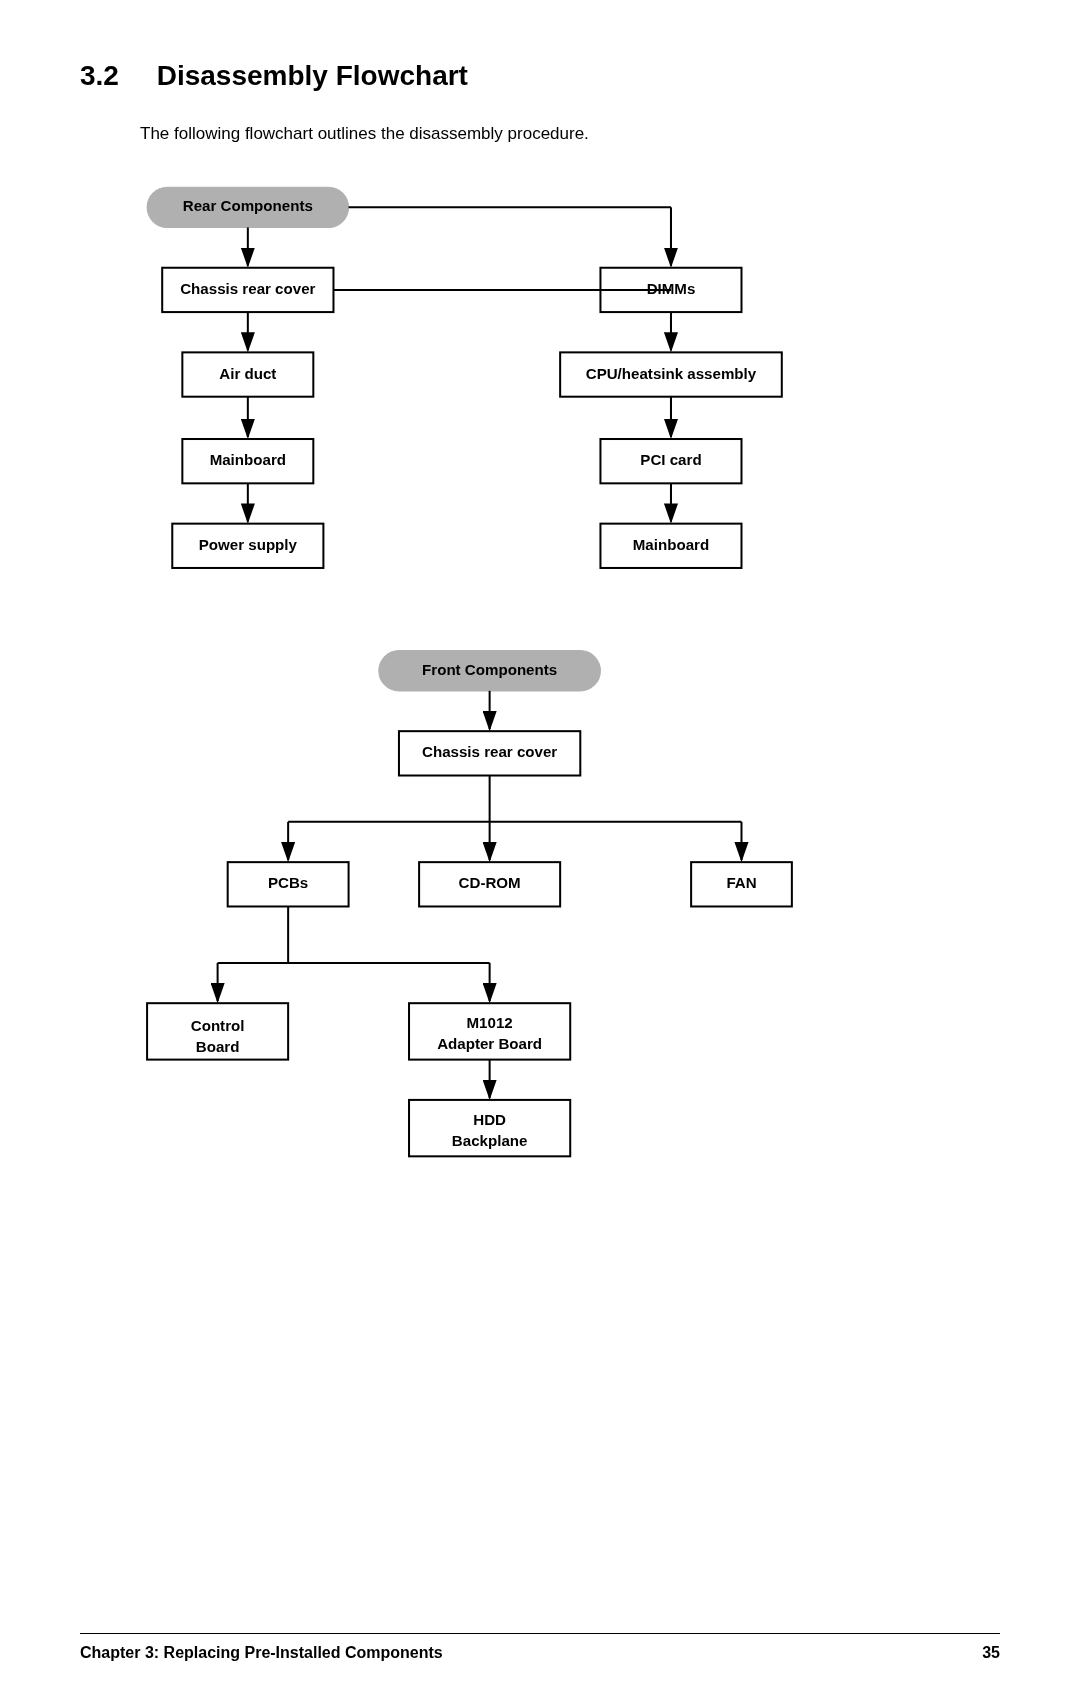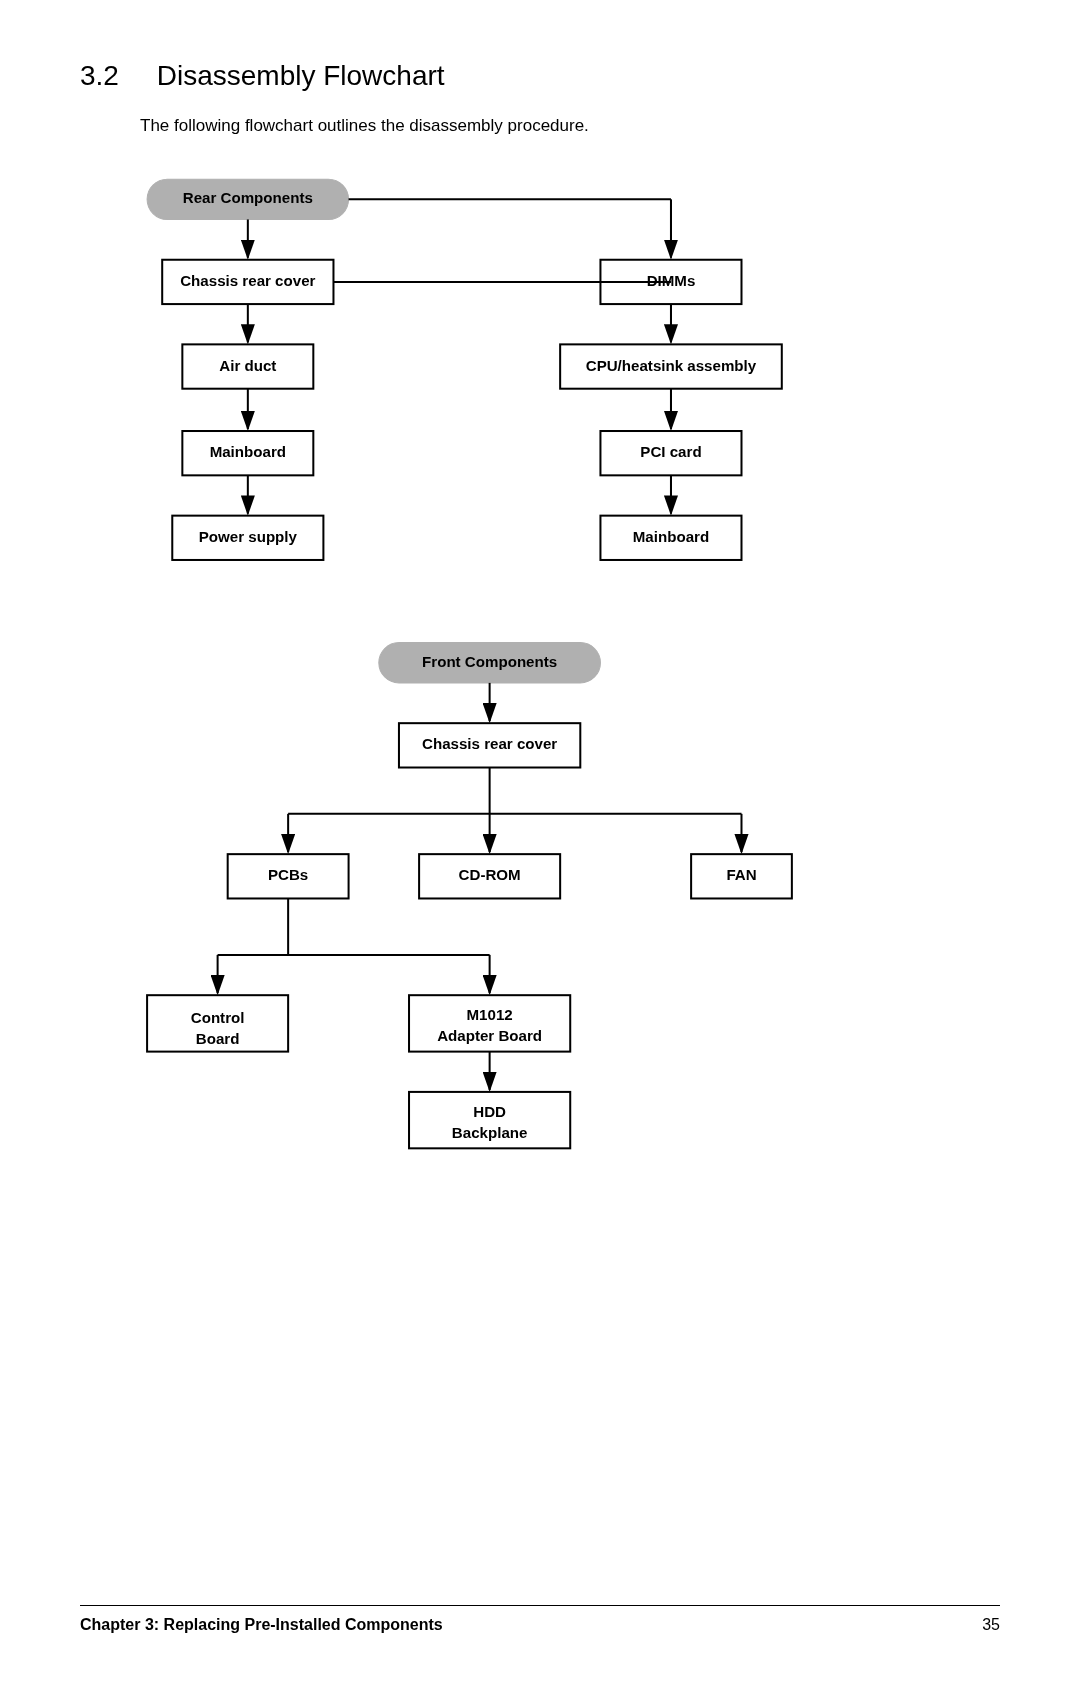--- a/index.html
+++ b/index.html
@@ -7,22 +7,22 @@
       background: #fff;
       font-family: Arial, Helvetica, sans-serif;
       width: 1080px;
       min-height: 1690px;
       position: relative;
       padding: 60px 80px 60px 80px;
     }
 
     .page-title {
       font-size: 28px;
-      font-weight: normal;
-      margin-bottom: 24px;
+      font-weight: bold;
+      margin-bottom: 32px;
     }
     .section-number {
       margin-right: 30px;
     }
 
     .intro-text {
       font-size: 17px;
       margin-bottom: 23px;
       margin-left: 60px;
     }
@@ -79,36 +79,36 @@
     }
     .line {
       stroke: black;
       stroke-width: 2;
       fill: none;
     }
 
     
     .page-footer {
       position: absolute;
-      bottom: 56px;
+      bottom: 28px;
       left: 80px;
       right: 80px;
       display: flex;
       justify-content: space-between;
       align-items: center;
       border-top: 1px solid #000;
       padding-top: 10px;
     }
     .footer-text {
       font-size: 16px;
       font-weight: bold;
     }
     .footer-page {
       font-size: 16px;
-      font-weight: normal;
+      font-weight: bold;
     }
   </style>
 </head>
 <body>
 
 <div class="page-title">
   <span class="section-number">3.2</span>
   <span>Disassembly Flowchart</span>
 </div>
 

